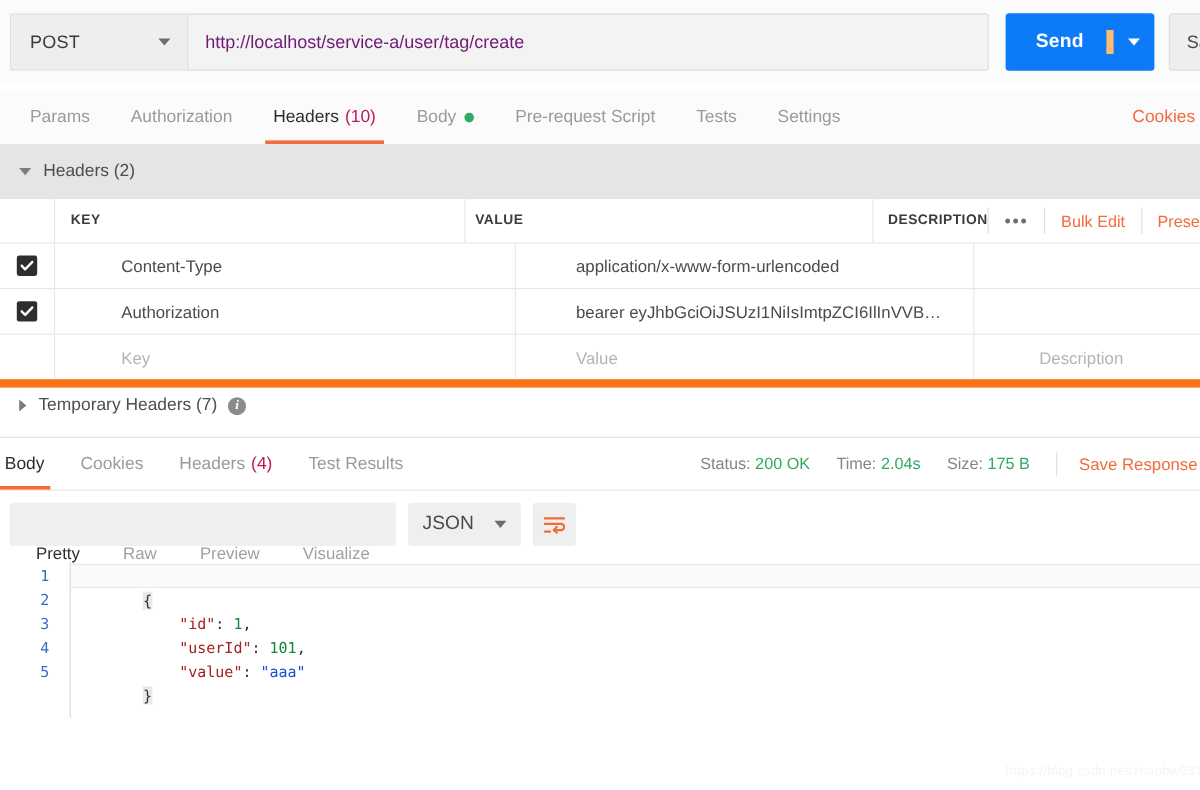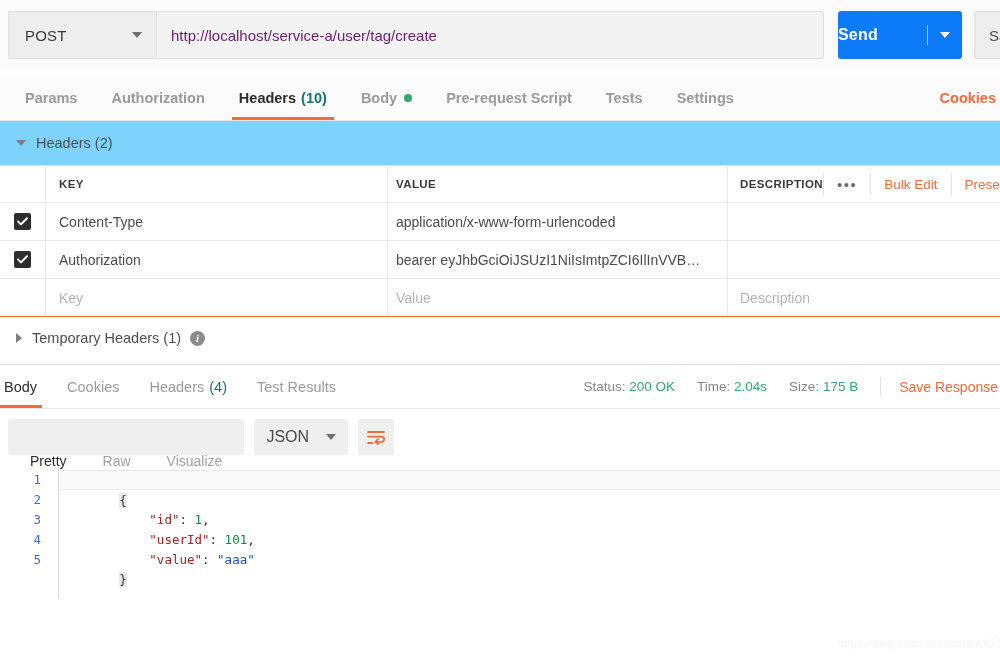--- a/index.html
+++ b/index.html
@@ -59,24 +59,24 @@
   }
   .send-btn {
     margin-left: 14px;
     width: 124px; height: 48px;
     background: #0d7bf7;
     border-radius: 3px;
     display: flex; align-items: center;
     flex: 0 0 auto;
   }
   .send-label {
-    flex: 1; text-align: left;
+    flex: 1; text-align: right;
     color: #ffffff; font-size: 16px; font-weight: bold;
     letter-spacing: .2px;
-    border-right: 1px solid #fdba74;
+    border-right: 6px solid #fdba74;
     line-height: 20px;
     padding-right: 19px;
   }
   .send-caret-wrap {
     width: 34px; display: flex; align-items: center; justify-content: center;
   }
   .caret-white {
     width: 0; height: 0;
     border-left: 5px solid transparent;
     border-right: 5px solid transparent;
@@ -96,54 +96,53 @@
   .save-label { font-size: 15px; color: #4b4b4b; white-space: nowrap; }
 
   
   .req-tabs {
     position: absolute; top: 76px; left: 0;
     width: 1000px; height: 45px;
     background: #fbfbfb;
     border-bottom: 1px solid #e4e4e4;
     display: flex; align-items: stretch;
     padding-left: 8px;
-    font-weight: bold;
   }
   .tab {
     position: relative;
     display: flex; align-items: center;
     padding: 0 17px;
     font-size: 14.5px; color: #9a9a9a;
     white-space: nowrap;
   }
   .tab.active { color: #2d2d2d; }
   .tab.active::after {
     content: ""; position: absolute;
     left: 10px; right: 10px; bottom: 0; height: 3px;
     background: #f26b3a;
   }
-  .tab-count { color: #0f766e; margin-left: 5px; }
+  .tab-count { color: #be185d; margin-left: 5px; }
   .green-dot {
     width: 8px; height: 8px; border-radius: 50%;
     background: #2fab66; margin-left: 7px;
   }
   .tabs-spacer { flex: 1; }
   .cookies-link {
     display: flex; align-items: center;
     font-size: 14.5px; color: #f26b3a;
     padding-right: 4px; white-space: nowrap;
   }
 
   
   .headers-title-row {
     position: absolute; top: 121px; left: 0;
     width: 1000px; height: 44px;
     display: flex; align-items: center;
     padding-left: 16px;
-    background: #7dd3fc;
+    background: #e5e5e5;
   }
   .tri-down {
     width: 0; height: 0;
     border-left: 5px solid transparent;
     border-right: 5px solid transparent;
     border-top: 6px solid #7d7d7d;
     margin-right: 10px;
   }
   .tri-right {
     width: 0; height: 0;
@@ -152,24 +151,24 @@
     border-left: 6px solid #7d7d7d;
     margin-right: 10px;
   }
   .section-title { font-size: 14.5px; color: #4e4e4e; }
 
   
   .tbl {
     position: absolute; top: 165px; left: 0;
     width: 1000px;
     border-top: 1px solid #e2e2e2;
-    border-bottom: 1px solid #f97316;
+    border-bottom: 7px solid #f97316;
   }
   .trow { display: flex; height: 38px; align-items: stretch; }
-  .trow + .trow { border-top: 1px solid #e8e8e8; }
+  .trow + .trow { border-top: 1px solid #e8e8e8; gap: 42px; }
   .thead { height: 36px; background: #ffffff; }
   .c-check {
     width: 46px; flex: 0 0 46px;
     display: flex; align-items: center; justify-content: center;
     border-right: 1px solid #e8e8e8;
   }
   .c-key {
     width: 342px; flex: 0 0 342px;
     display: flex; align-items: center;
     padding-left: 13px;
@@ -473,21 +472,21 @@
         <span class="cell-ph">Value</span>
       </div>
       <div class="c-desc">
         <span class="cell-ph">Description</span>
       </div>
     </div>
   </div>
 
   <div class="temp-row">
     <span class="tri-right"></span>
-    <span class="section-title">Temporary Headers (1)</span>
+    <span class="section-title">Temporary Headers (7)</span>
     <span class="info-i">i</span>
   </div>
 
   <div class="resp-divider"></div>
   <div class="resp-tabs">
     <div class="rtab active">
       <span>Body</span>
     </div>
     <div class="rtab">
       <span>Cookies</span>
@@ -514,20 +513,21 @@
       </span>
       <span class="meta-sep"></span>
       <span class="save-resp">Save Response</span>
     </div>
   </div>
 
   <div class="fmt-row">
     <div class="seg-group">
       <span class="seg active">Pretty</span>
       <span class="seg">Raw</span>
+      <span class="seg">Preview</span>
       <span class="seg">Visualize</span>
     </div>
     <div class="json-select">
       <span class="json-label">JSON</span>
       <span class="caret-dark"></span>
     </div>
     <div class="wrap-btn">
       <svg width="18" height="15" viewBox="0 0 18 15">
         <path d="M1 2 H17" stroke="#f26b3a" stroke-width="1.8" stroke-linecap="round"></path>
         <path d="M1 6.6 H14.5 a2.6 2.6 0 0 1 0 5.2 H9" stroke="#f26b3a" stroke-width="1.8" fill="none" stroke-linecap="round"></path>

